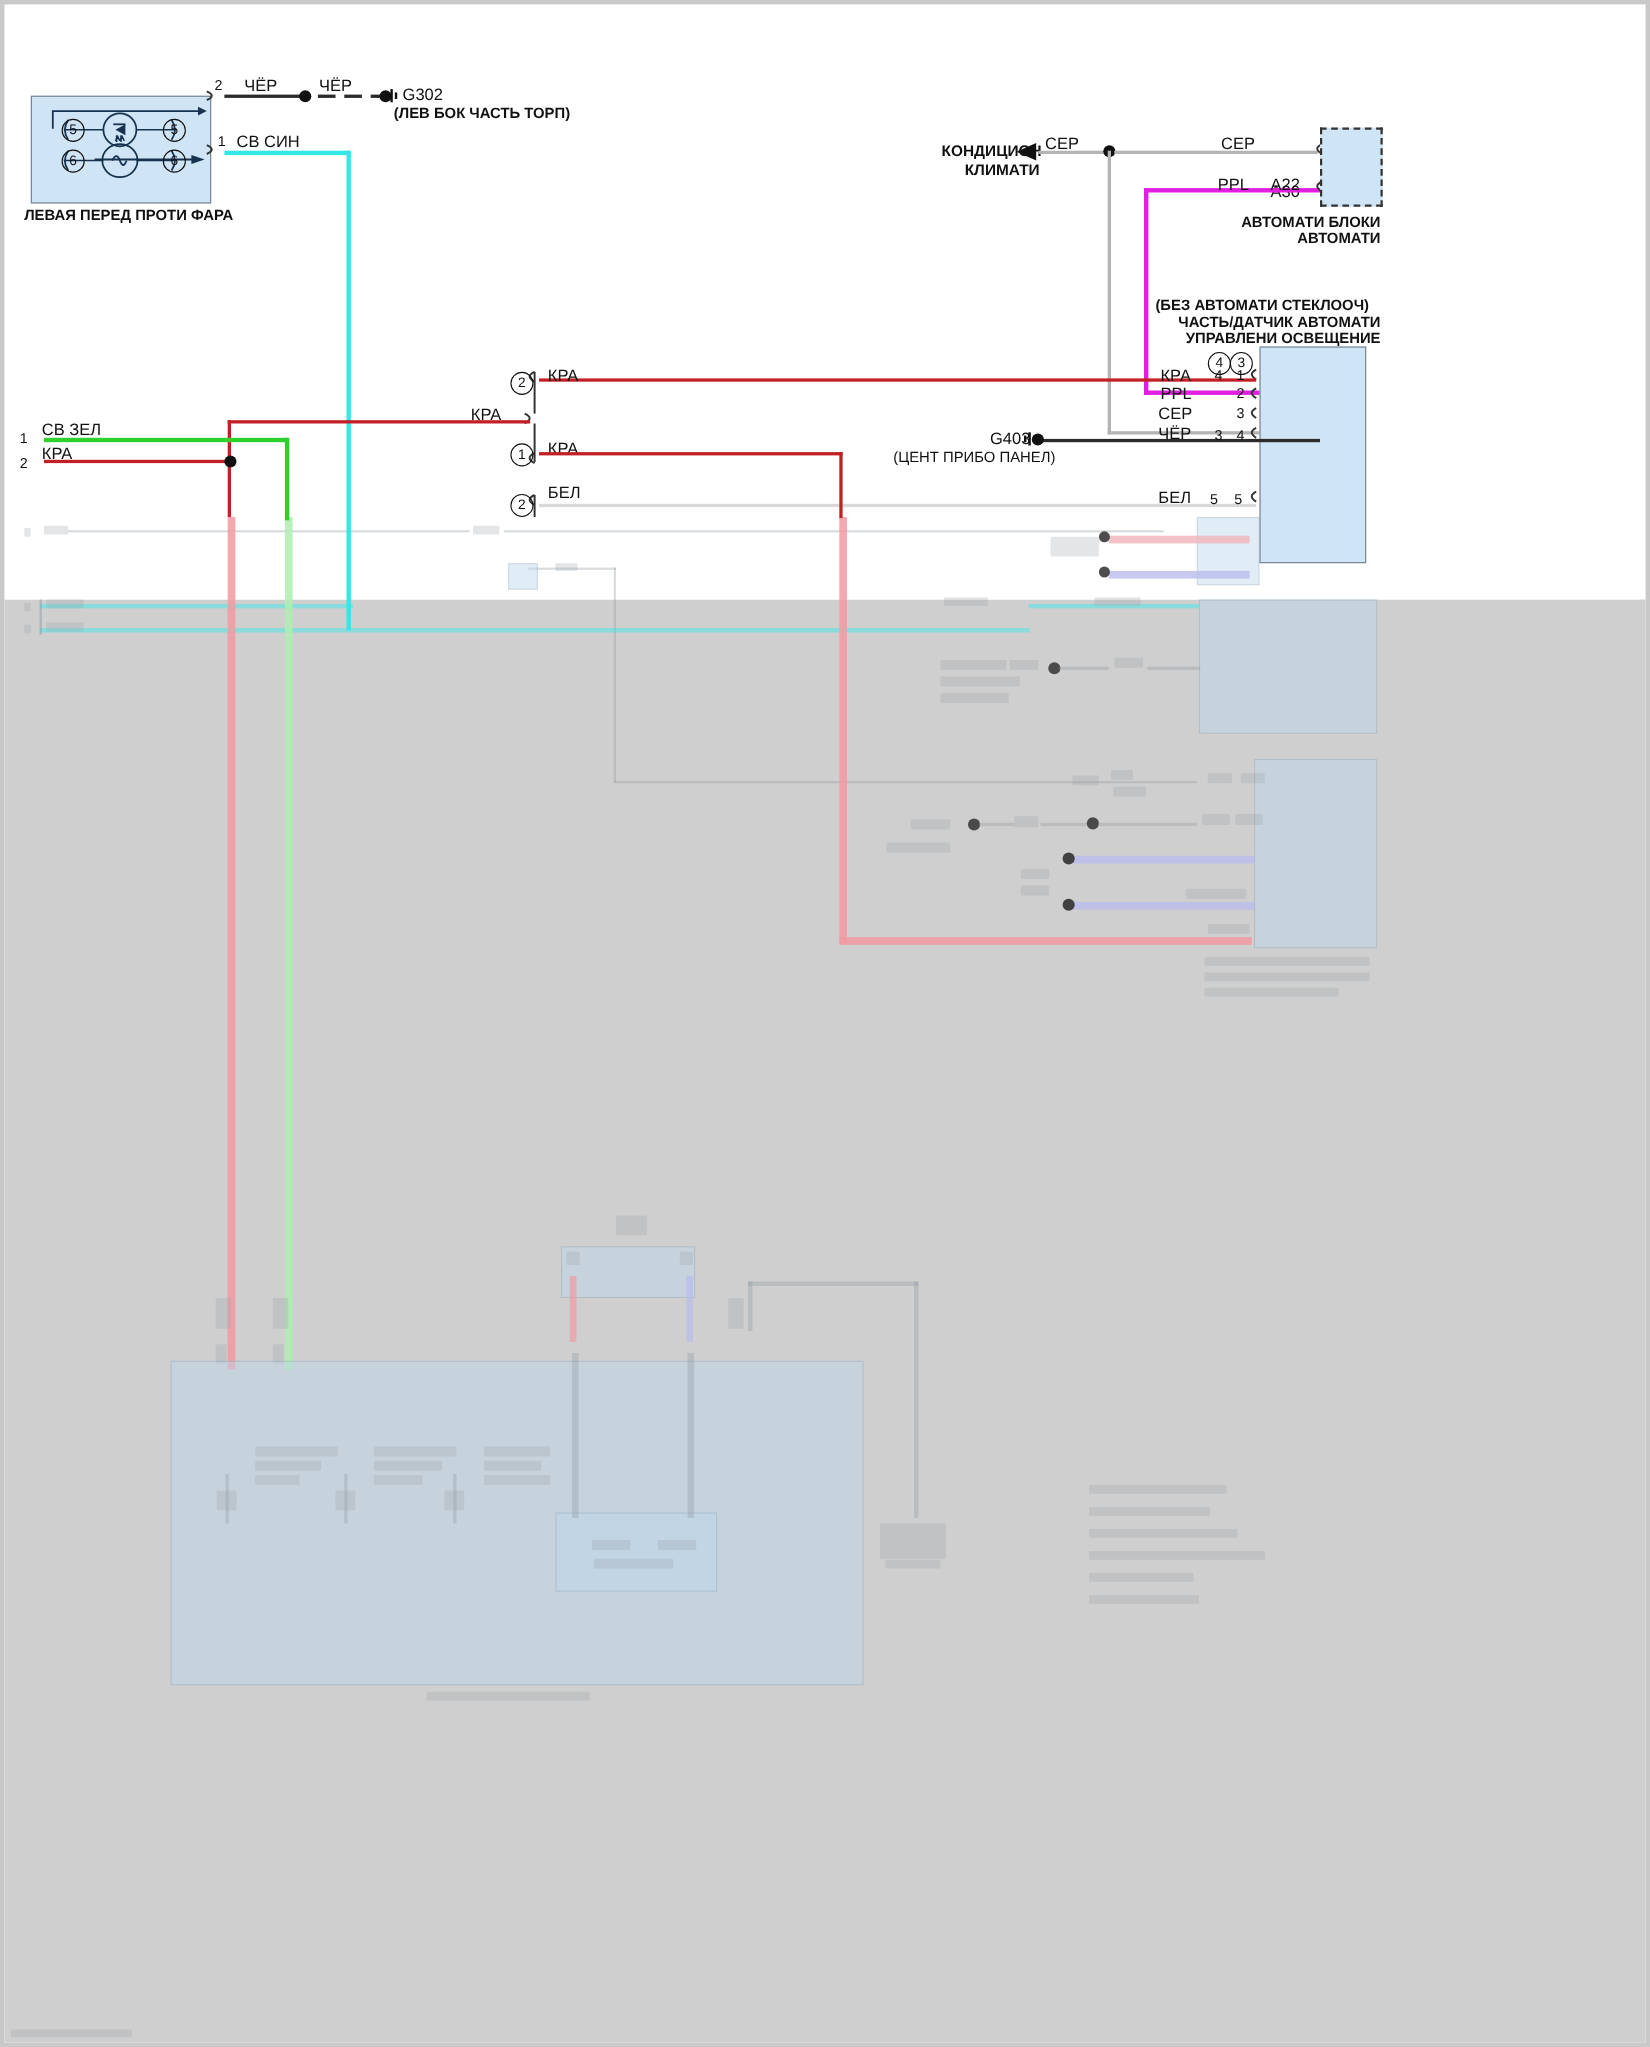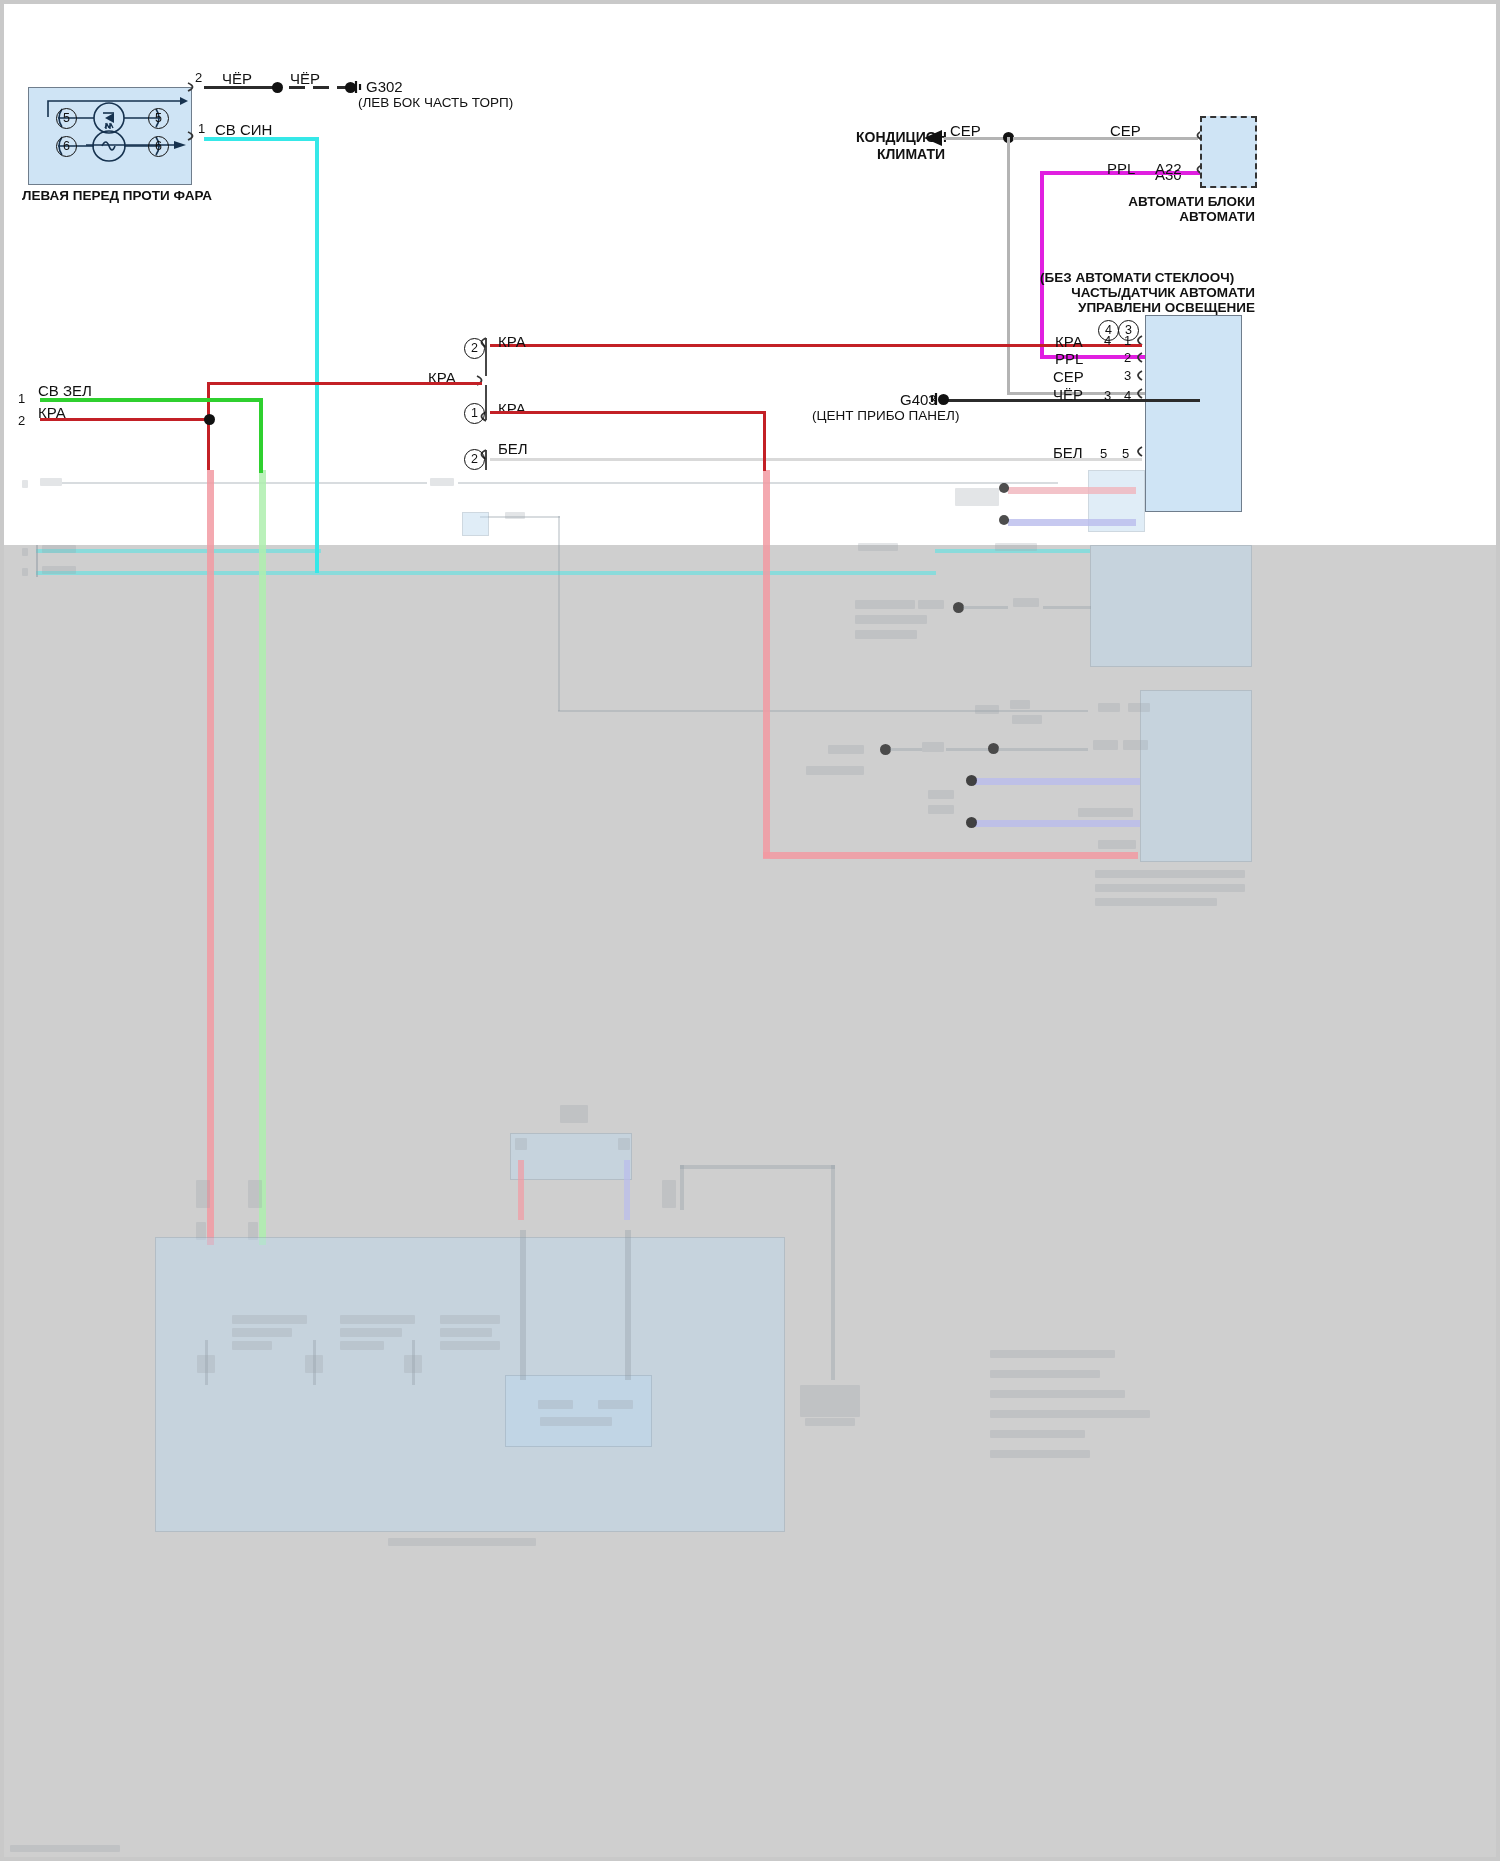--- a/index.html
+++ b/index.html
@@ -208,21 +208,21 @@
   <div class="wire h blk" style="left:313px;top:86px;width:16px;"></div>
   <div class="wire h blk" style="left:337px;top:86px;width:10px;"></div>
   <div class="dot" style="left:345px;top:82px;"></div>
   <svg style="left:354px;top:78px;width:14px;height:18px;" viewBox="0 0 14 18">
     <path d="M2,3 L2,15" stroke="#111" stroke-width="2.2"></path>
     <path d="M6,6 L6,12" stroke="#111" stroke-width="2.2"></path>
   </svg>
   <div class="lbl" style="left:222px;top:70px;">ЧЁР</div>
   <div class="lbl" style="left:290px;top:70px;">ЧЁР</div>
   <div class="lbl" style="left:366px;top:78px;">G302</div>
-  <div class="lbl sm" style="left:358px;top:95px;">(ЛЕВ БОК ЧАСТЬ ТОРП)</div>
+  <div class="lbl sm" style="left:358px;top:95px;font-weight:bold;">(ЛЕВ БОК ЧАСТЬ ТОРП)</div>
 
   <div class="wire h cyn" style="left:204px;top:137px;width:114px;height:4px;"></div>
   <div class="wire v cyn" style="left:315px;top:137px;width:4px;height:436px;"></div>
   <div class="lbl" style="left:215px;top:121px;">СВ СИН</div>
 
   <svg style="left:920px;top:128px;width:26px;height:20px;" viewBox="0 0 26 20">
     <path d="M22,2 L4,10 L22,18 Z" fill="#111"></path>
   </svg>
   <div class="lbl b" style="left:856px;top:129px;font-size:14px;">КОНДИЦИОН</div>
   <div class="lbl b" style="left:877px;top:146px;font-size:14px;">КЛИМАТИ</div>
@@ -243,21 +243,21 @@
   <div class="lbl" style="left:1155px;top:160px;">A22</div>
 
   <svg style="left:1192px;top:120px;width:18px;height:70px;" viewBox="0 0 18 70">
     <path d="M10,11 q-9,4 0,9" stroke="#333" stroke-width="1.8" fill="none"></path>
     <path d="M10,45 q-9,4 0,9" stroke="#333" stroke-width="1.8" fill="none"></path>
   </svg>
   <div class="box dash" style="left:1200px;top:116px;width:53px;height:68px;"></div>
   <div class="lbl b" style="left:1110px;top:194px;width:145px;text-align:right;font-size:13.5px;">АВТОМАТИ БЛОКИ</div>
   <div class="lbl b" style="left:1110px;top:209px;width:145px;text-align:right;font-size:13.5px;">АВТОМАТИ</div>
 
-  <div class="lbl b" style="left:1040px;top:270px;width:215px;text-align:left;font-size:13.5px;">(БЕЗ АВТОМАТИ СТЕКЛООЧ)</div>
+  <div class="lbl b" style="left:1040px;top:270px;width:215px;text-align:center;font-size:13.5px;">(БЕЗ АВТОМАТИ СТЕКЛООЧ)</div>
   <div class="lbl b" style="left:1040px;top:285px;width:215px;text-align:right;font-size:13.5px;">ЧАСТЬ/ДАТЧИК АВТОМАТИ</div>
   <div class="lbl b" style="left:1040px;top:300px;width:215px;text-align:right;font-size:13.5px;">УПРАВЛЕНИ ОСВЕЩЕНИЕ</div>
 
   <div class="box" style="left:1145px;top:315px;width:95px;height:195px;"></div>
 
   <div class="circnum" style="left:1098px;top:320px;">
     <span>4</span></div>
   <div class="circnum" style="left:1118px;top:320px;">
     <span>3</span></div>
 

